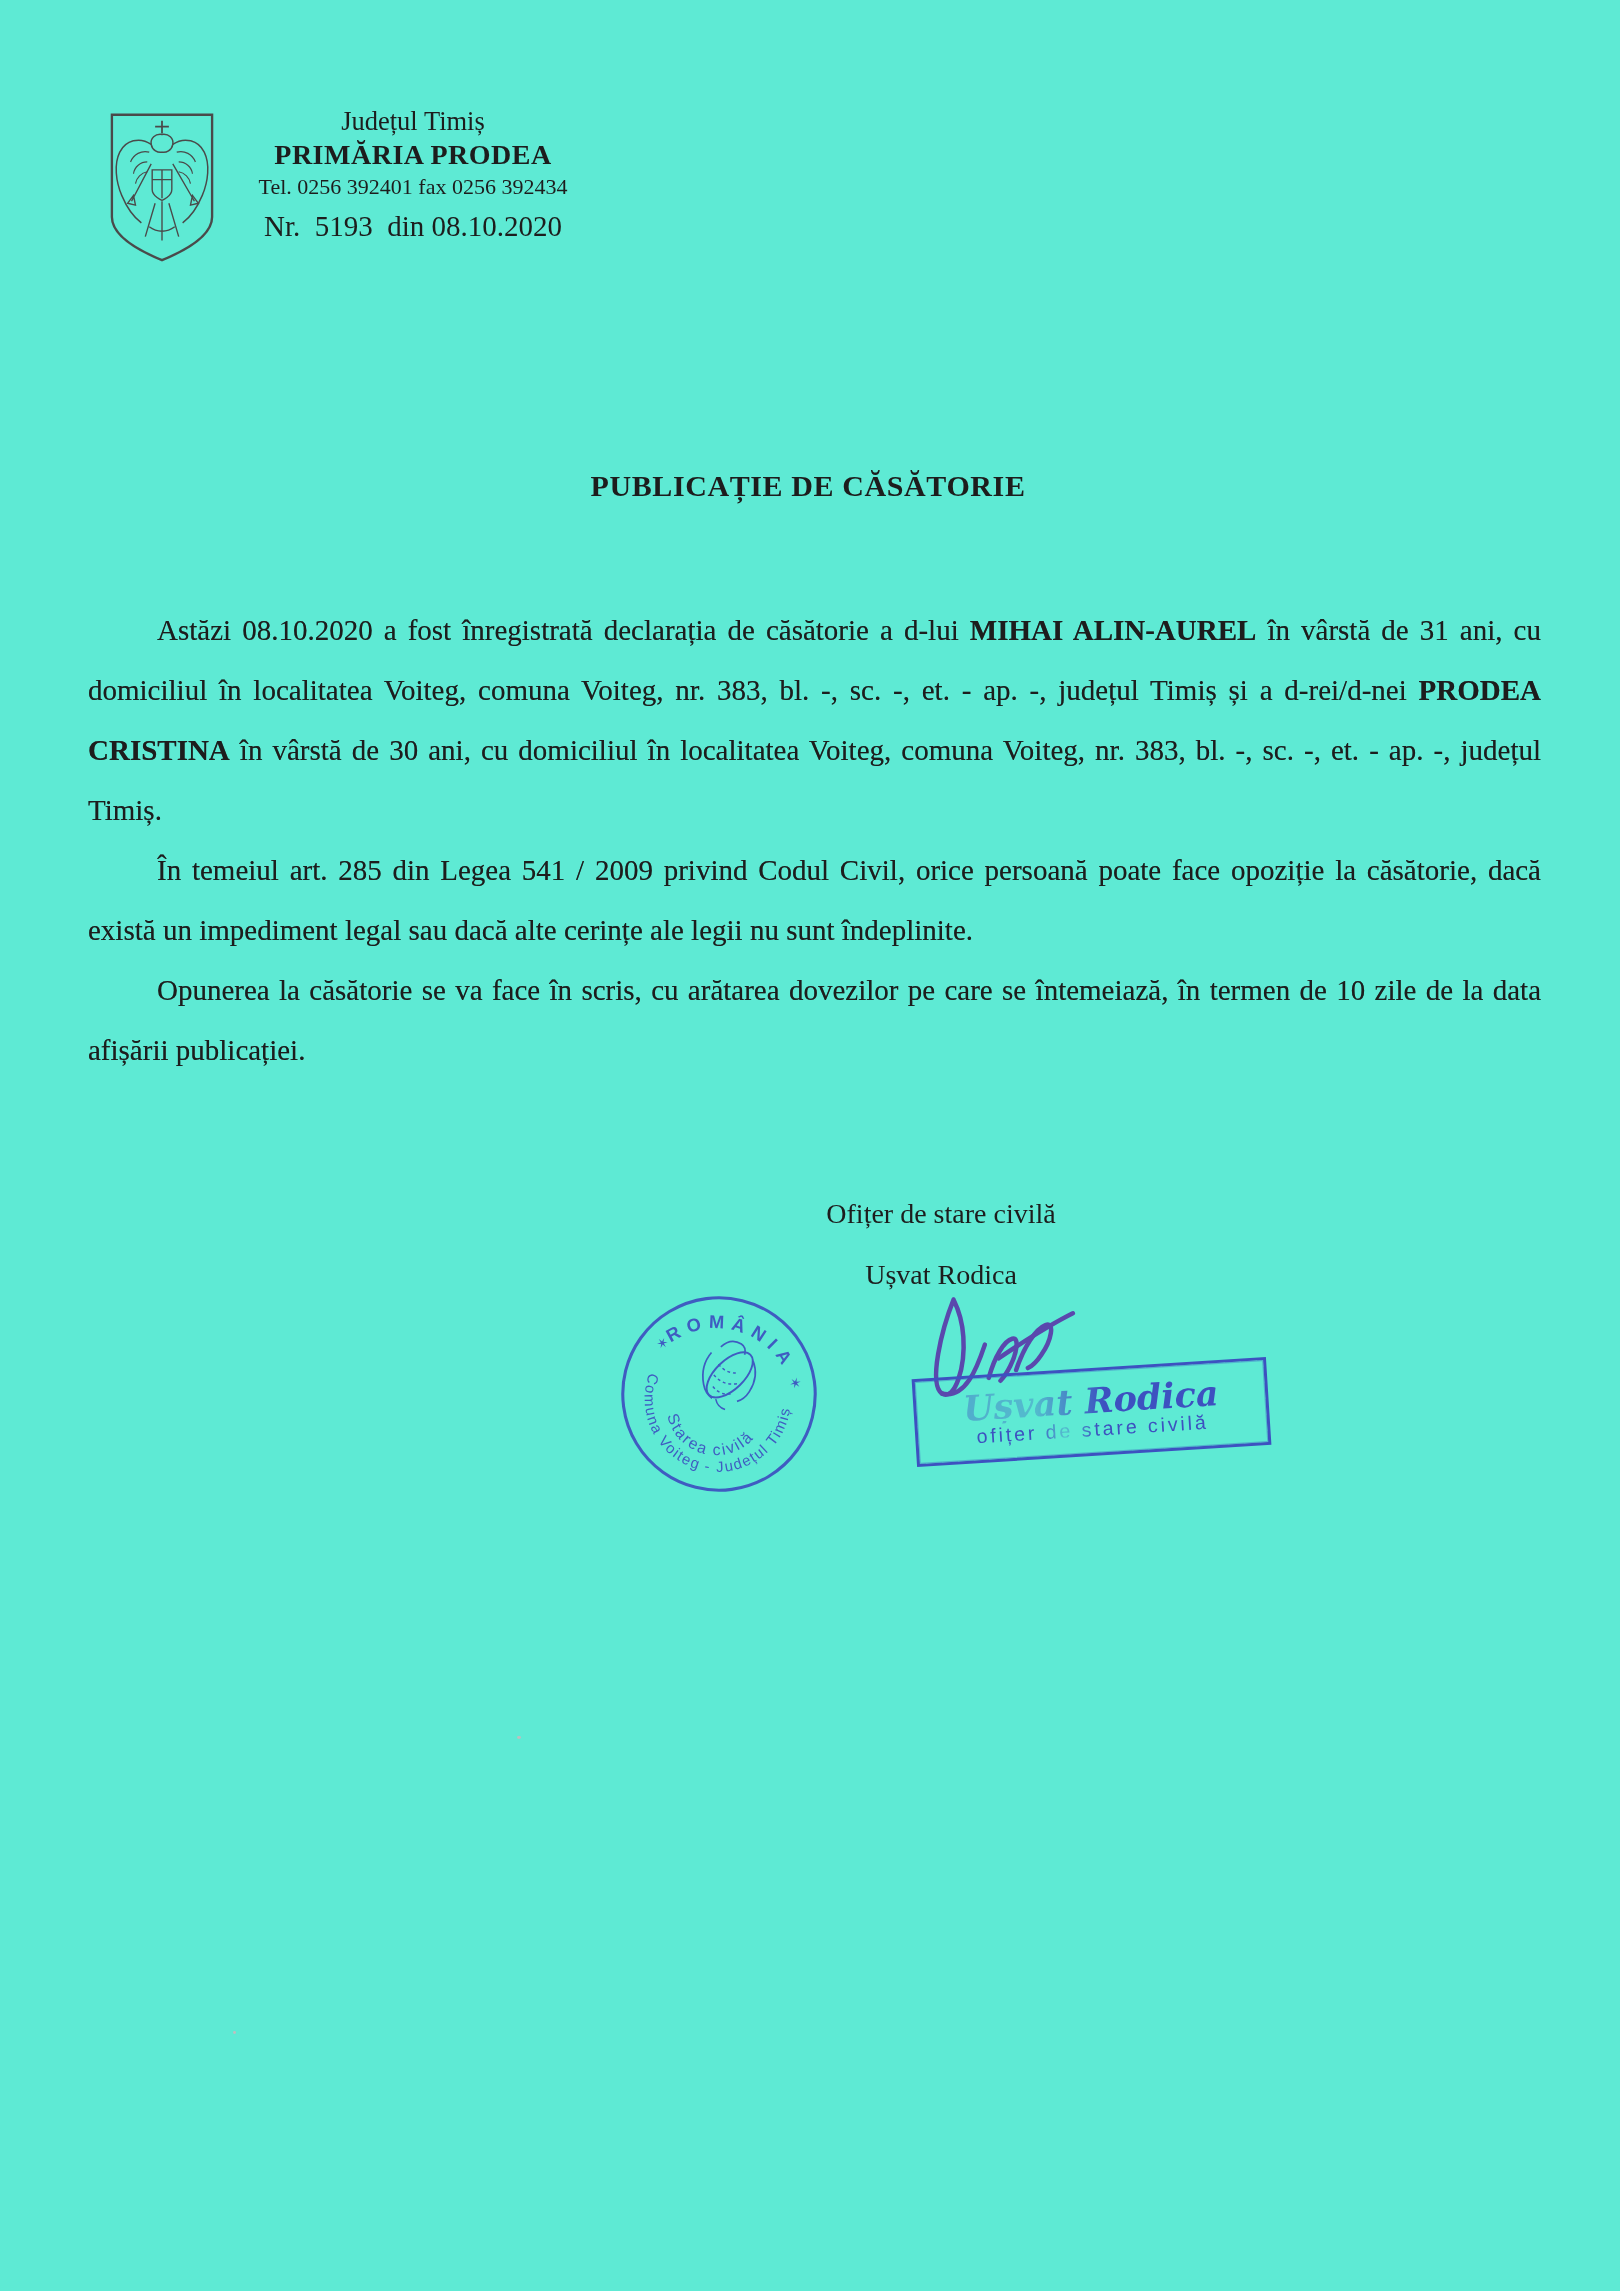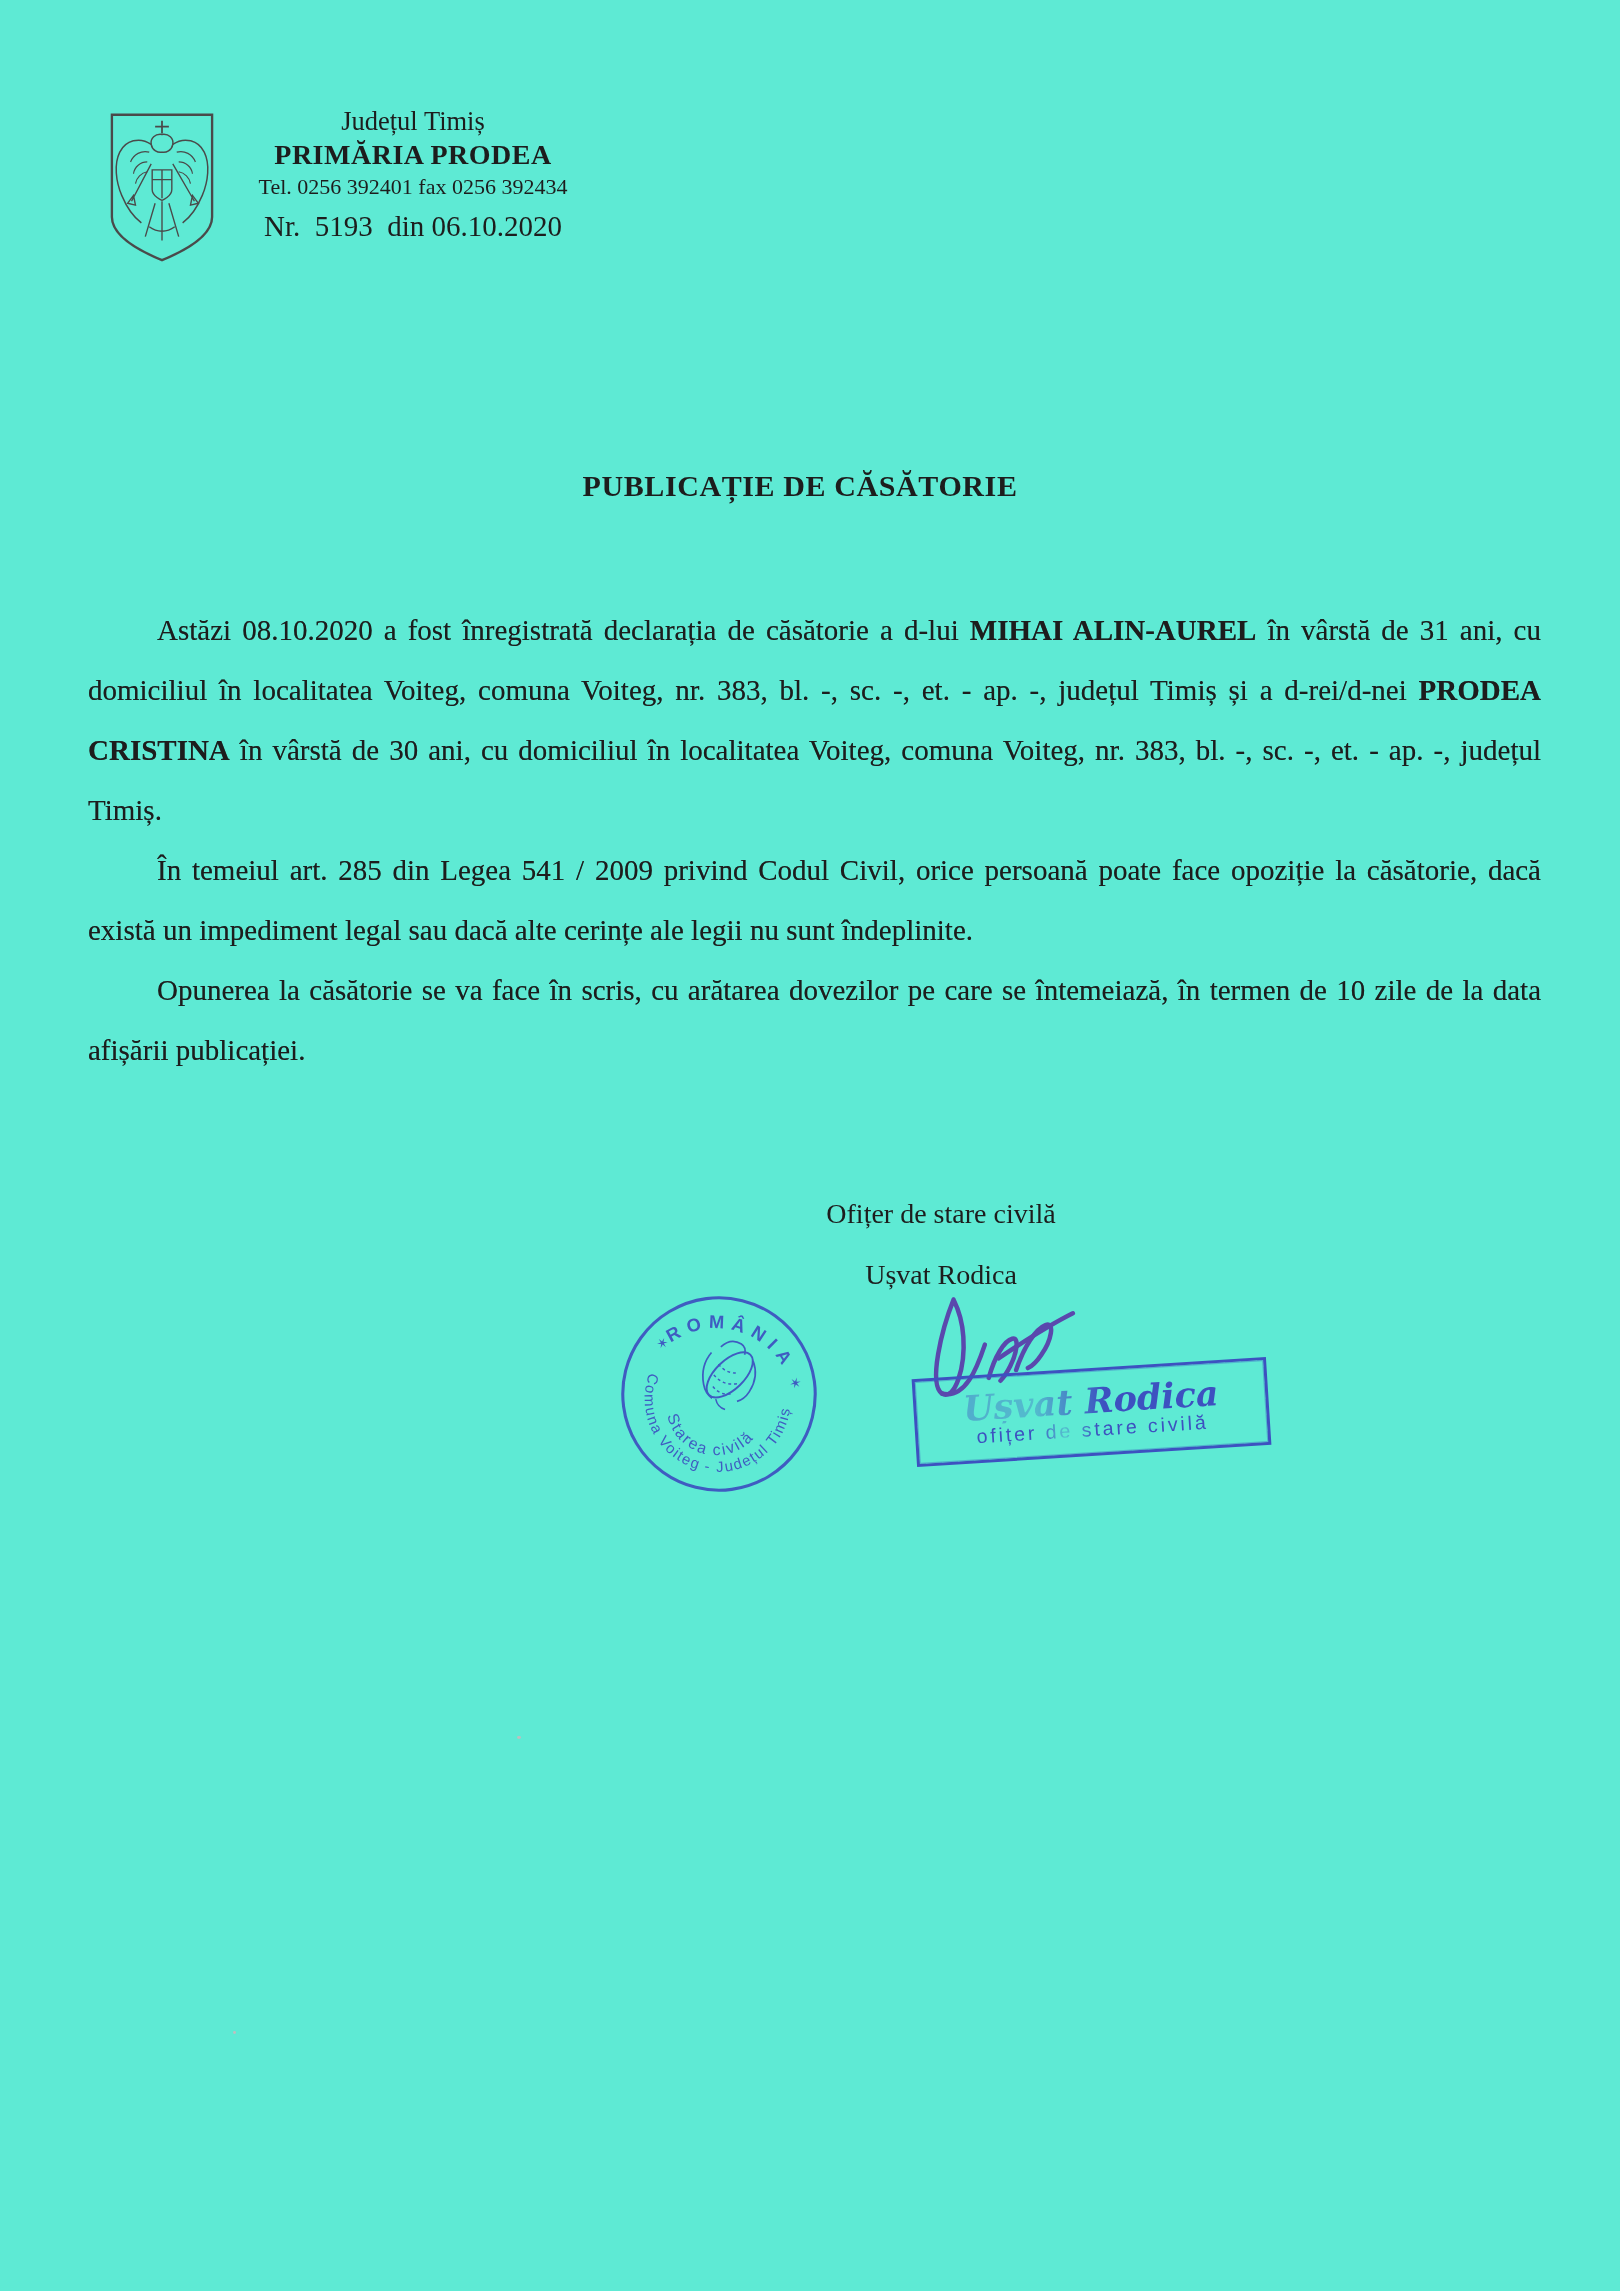--- a/index.html
+++ b/index.html
@@ -11,21 +11,21 @@
   .letterhead{position:absolute;left:0;top:0;width:100%;}
   .coa{position:absolute;left:106px;top:110px;width:112px;height:155px;}
   .coa path,.coa line{stroke:#4a4a4a;fill:none;}
   .lh-text{position:absolute;left:227px;top:106px;width:372px;text-align:center;}
   .lh-county{font-size:26.5px;line-height:31px;}
   .lh-inst{font-size:28px;font-weight:bold;line-height:35px;letter-spacing:0.5px;}
   .lh-tel{font-size:22px;line-height:29px;}
   .lh-nr{font-size:29px;line-height:39px;margin-top:5.9px;white-space:pre;}
   
   .doc-title{
-    position:absolute;left:0;top:469px;width:1600px;margin:0;text-align:center;
+    position:absolute;left:8px;top:469px;width:1600px;margin:0;text-align:center;
     font-size:30px;font-weight:bold;letter-spacing:0.6px;
   }
   
   .body-text{position:absolute;left:88px;top:600px;width:1453px;}
   .body-text p{
     margin:0;font-size:29px;line-height:60px;text-align:justify;
     text-indent:69px;text-shadow:0 0 0.4px rgba(20,20,20,.55);
   }
   .strong{font-weight:bold;}
   
@@ -85,21 +85,21 @@
       <path d="M44,42 c-8,-2 -16,2 -19,10 M42,52 c-7,0 -13,5 -14,12 M42,62 c-6,1 -11,6 -12,12 M72,42 c8,-2 16,2 19,10 M74,52 c7,0 13,5 14,12 M74,62 c6,1 11,6 12,12" stroke-width="1.2"></path>
       <path d="M47,60 h20 v20 c0,7 -10,11 -10,11 c0,0 -10,-4 -10,-11 z M57,60 v29 M47,70 h20" stroke-width="1.4"></path>
       <path d="M50,94 L40,128 M57,92 L57,132 M64,94 L74,128 M44,118 c8,6 18,6 26,0" stroke-width="1.4"></path>
       <path d="M68,54 L90,92 M88,86 l6,8 l-8,2 z" stroke-width="1.4"></path>
       <path d="M46,54 L26,92 M28,86 l-6,8 l8,2 z" stroke-width="1.4"></path>
     </svg>
     <div class="lh-text">
       <div class="lh-county">Județul Timiș</div>
       <div class="lh-inst">PRIMĂRIA PRODEA</div>
       <div class="lh-tel">Tel. 0256 392401 fax 0256 392434</div>
-      <div class="lh-nr">Nr.  5193  din 06.10.2020</div>
+      <div class="lh-nr">Nr.  5193  din 08.10.2020</div>
     </div>
   </header>
 
   <h1 class="doc-title">PUBLICAȚIE DE CĂSĂTORIE</h1>
 
   <main class="body-text">
     <p><span>Astăzi 08.10.2020 a fost înregistrată declarația de căsătorie a d-lui </span><span class="strong">MIHAI ALIN-AUREL</span><span> în vârstă de 31 ani, cu domiciliul în localitatea Voiteg, comuna Voiteg, nr. 383, bl. -, sc. -, et. - ap. -, județul Timiș și a d-rei/d-nei </span><span class="strong">PRODEA CRISTINA</span><span> în vârstă de 30 ani, cu domiciliul în localitatea Voiteg, comuna Voiteg, nr. 383, bl. -, sc. -, et. - ap. -, județul Timiș.</span></p>
     <p>În temeiul art. 285 din Legea 541 / 2009 privind Codul Civil, orice persoană poate face opoziție la căsătorie, dacă există un impediment legal sau dacă alte cerințe ale legii nu sunt îndeplinite.</p>
     <p>Opunerea la căsătorie se va face în scris, cu arătarea dovezilor pe care se întemeiază, în termen de 10 zile de la data afișării publicației.</p>
   </main>

